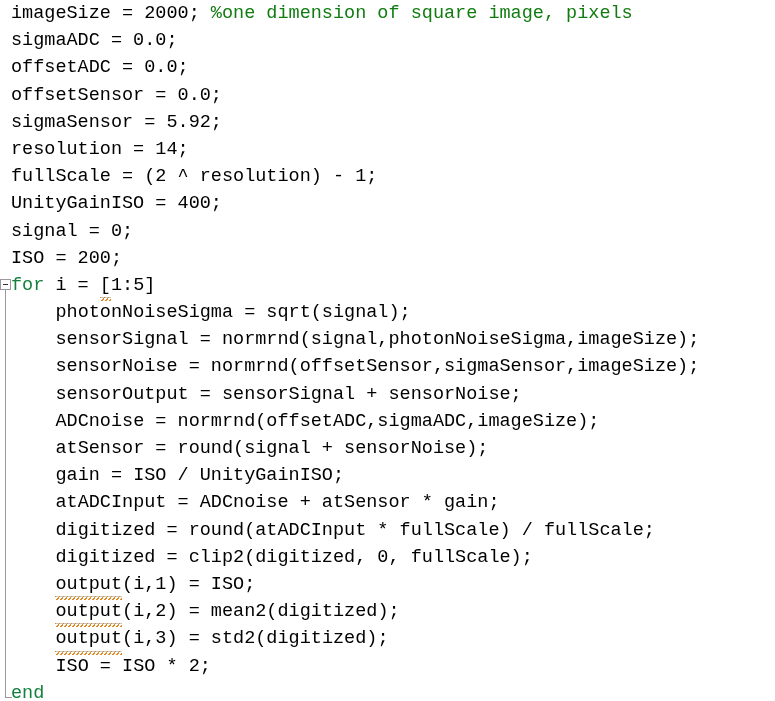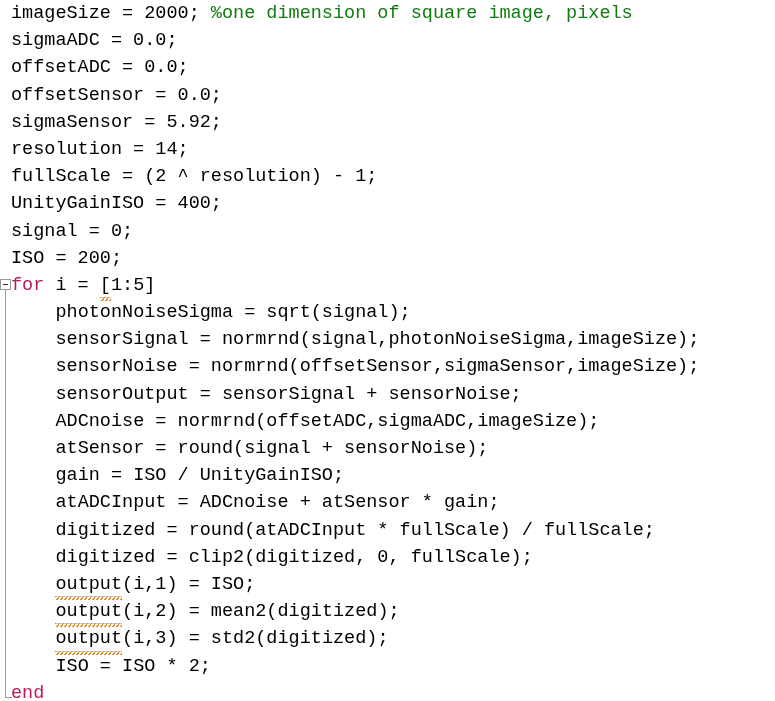--- a/index.html
+++ b/index.html
@@ -37,21 +37,21 @@
 
   .line {
     position: relative;
     height: 27.2px;
     white-space: pre;
     padding-left: 11px;
     box-sizing: border-box;
   }
 
   .tok { white-space: pre; }
-  .kw      { color: #be185d; }
+  .kw      { color: #15803d; }
   .comment { color: #107c10; }
   .plain   { color: #000000; }
 
   
   .squiggle {
     position: relative;
     display: inline-block;
     white-space: pre;
   }
   .squiggle::after {

